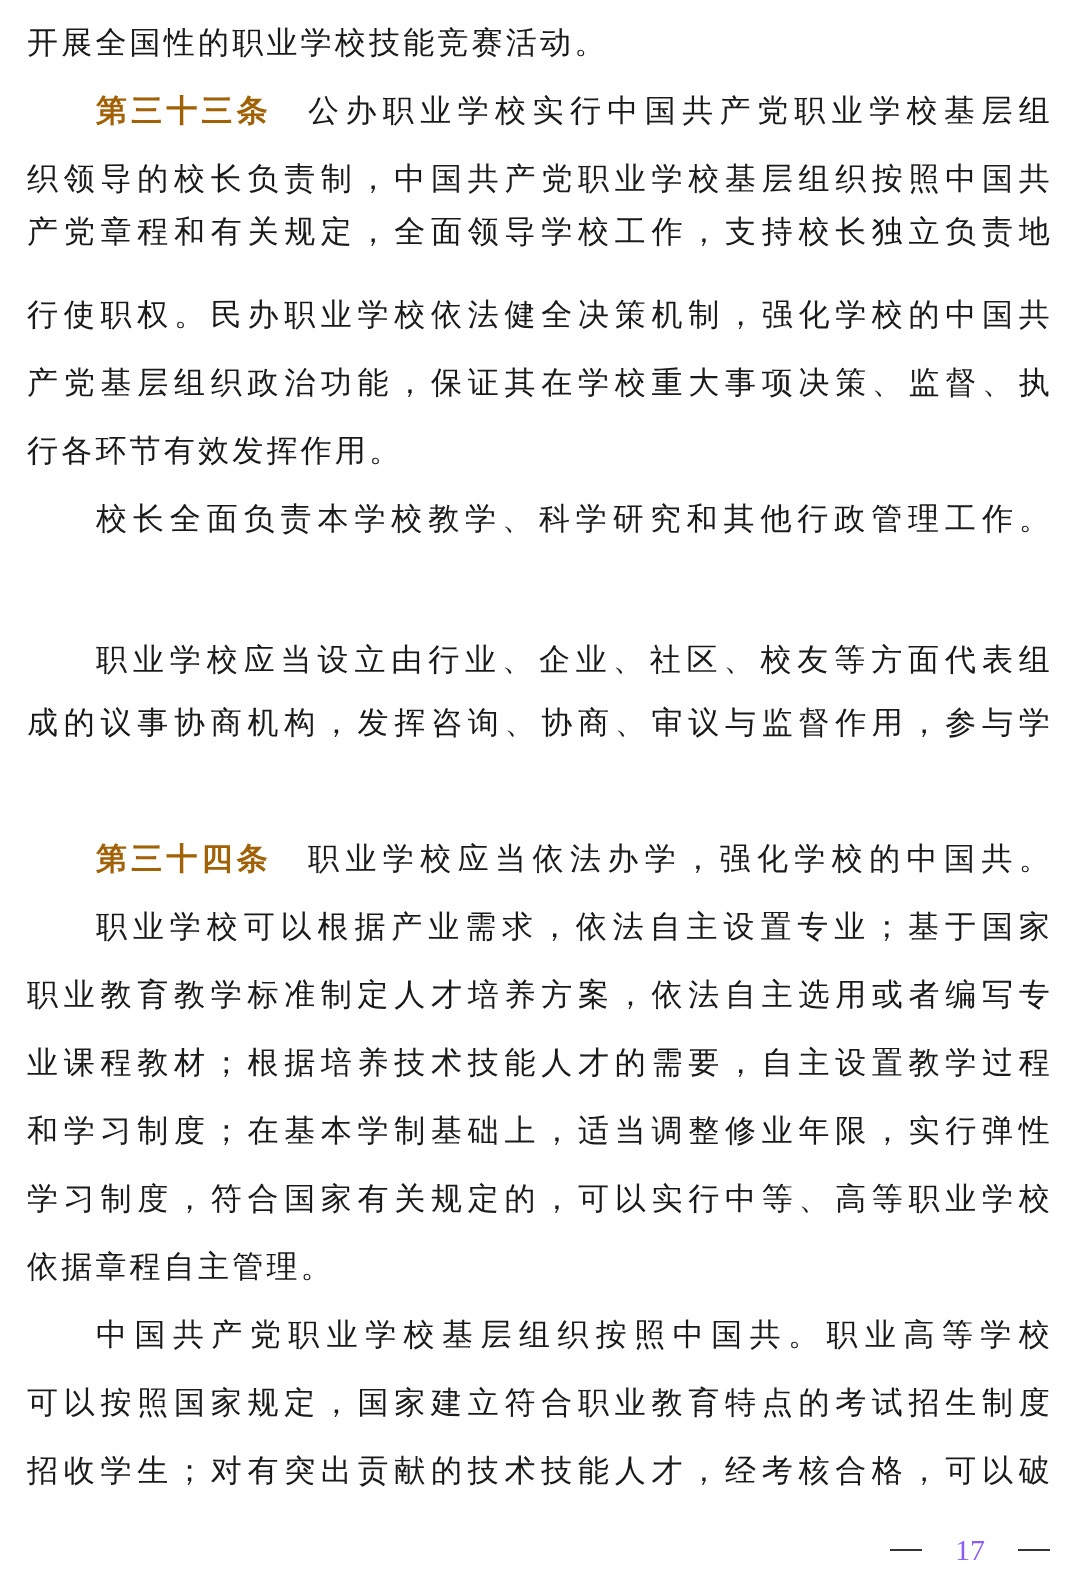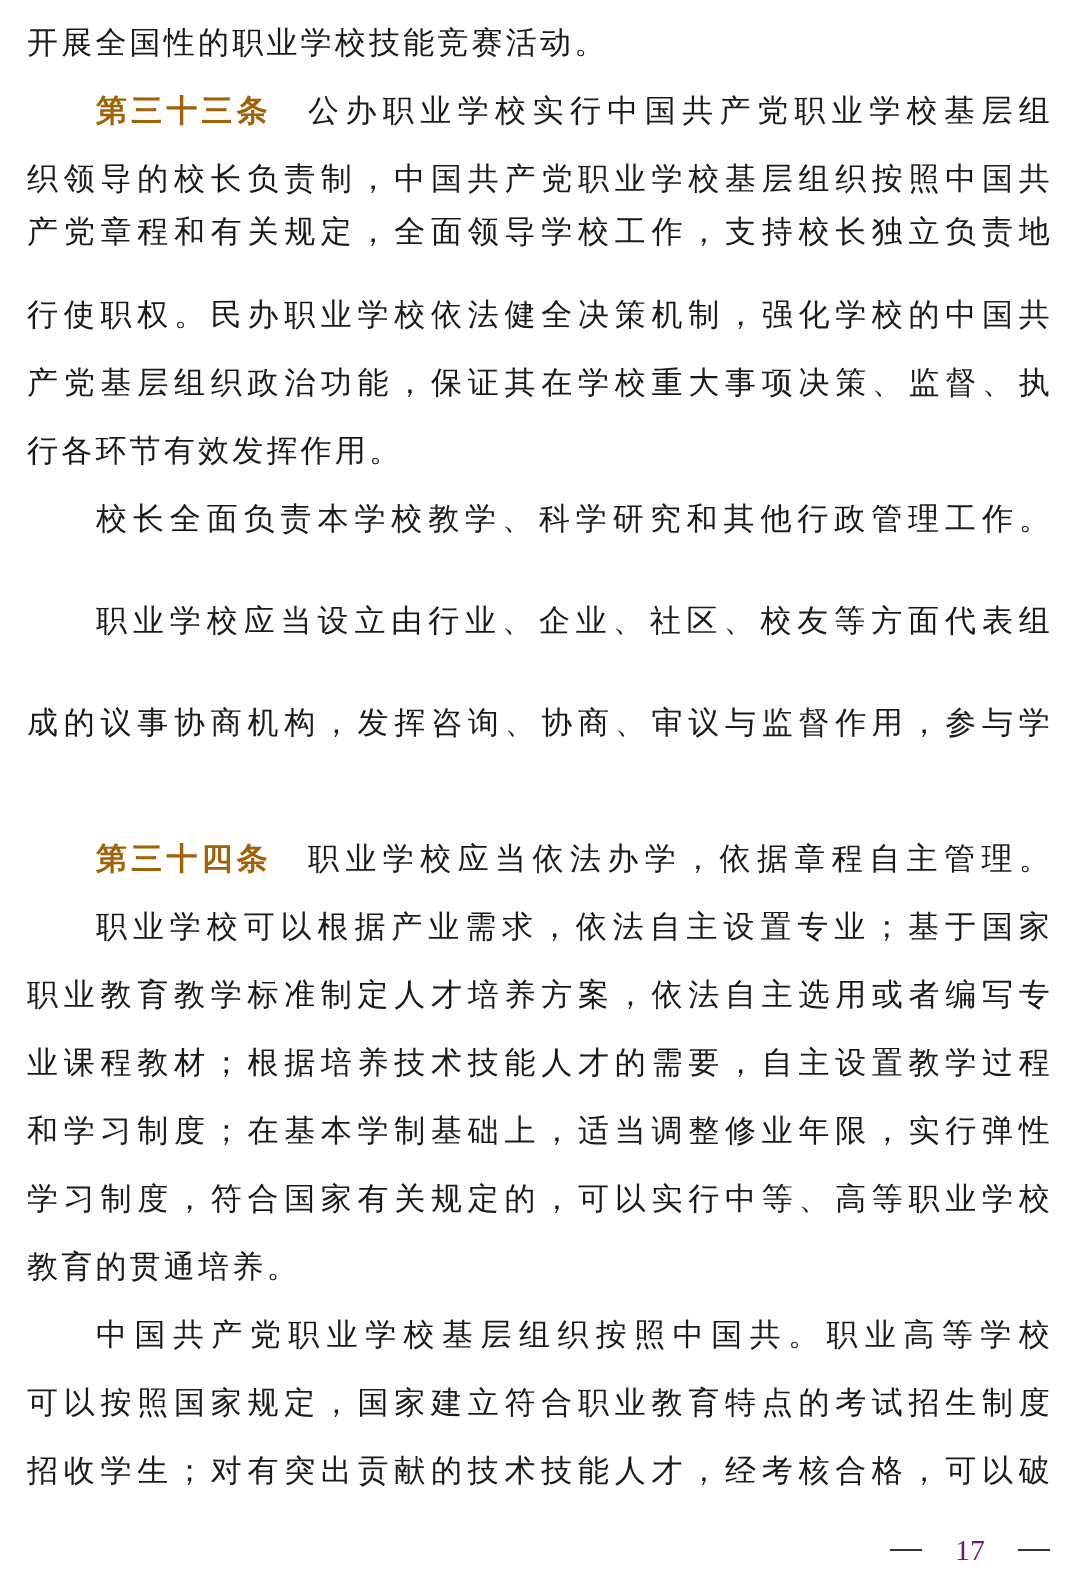--- a/index.html
+++ b/index.html
@@ -49,21 +49,21 @@
     }
     .page-number {
       position: absolute;
       left: 890px;
       top: 1530px;
       width: 160px;
       height: 40px;
       font-family: "Liberation Serif", "DejaVu Serif", serif;
       font-size: 30px;
       line-height: 40px;
-      color: #701a75;
+      color: #8b5cf6;
       display: flex;
       align-items: center;
       justify-content: space-between;
     }
     .page-number .dash {
       display: inline-block;
       width: 32px;
       height: 1.5px;
       background: #333333;
     }
@@ -83,38 +83,38 @@
 
   <div class="line" style="top:294px"><span>行使职权。民办职业学校依法健全决策机制，强化学校的中国共</span></div>
 
   <div class="line" style="top:362px"><span>产党基层组织政治功能，保证其在学校重大事项决策、监督、执</span></div>
 
   <div class="line last" style="top:430px"><span>行各环节有效发挥作用。</span></div>
 
   <div class="line indent" style="top:498px"><span>校长全面负责本学校教学、科学研究和其他行政管理工作。</span></div>
 
 
-  <div class="line indent" style="top:600px"><span>职业学校应当设立由行业、企业、社区、校友等方面代表组</span></div>
+  <div class="line indent" style="top:639px"><span>职业学校应当设立由行业、企业、社区、校友等方面代表组</span></div>
 
   <div class="line" style="top:702px"><span>成的议事协商机构，发挥咨询、协商、审议与监督作用，参与学</span></div>
 
 
-  <div class="line indent" style="top:838px"><span class="heading">第三十四条</span><span>职业学校应当依法办学，依据章程自主管理。</span></div>
+  <div class="line indent" style="top:838px"><span class="heading">第三十四条</span><span>职业学校应当依法办学，强化学校的中国共。</span></div>
 
   <div class="line indent" style="top:906px"><span>职业学校可以根据产业需求，依法自主设置专业；基于国家</span></div>
 
   <div class="line" style="top:1042px"><span>业课程教材；根据培养技术技能人才的需要，自主设置教学过程</span></div>
 
   <div class="line" style="top:974px"><span>职业教育教学标准制定人才培养方案，依法自主选用或者编写专</span></div>
 
   <div class="line" style="top:1110px"><span>和学习制度；在基本学制基础上，适当调整修业年限，实行弹性</span></div>
 
   <div class="line" style="top:1178px"><span>学习制度，符合国家有关规定的，可以实行中等、高等职业学校</span></div>
 
-  <div class="line last" style="top:1246px"><span>教育的贯通培养。</span></div>
+  <div class="line last" style="top:1246px"><span>依据章程自主管理。</span></div>
 
   <div class="line indent" style="top:1314px"><span>中国共产党职业学校基层组织按照中国共。职业高等学校</span></div>
 
   <div class="line" style="top:1382px"><span>可以按照国家规定，国家建立符合职业教育特点的考试招生制度</span></div>
 
   <div class="line" style="top:1450px"><span>招收学生；对有突出贡献的技术技能人才，经考核合格，可以破</span></div>
 
   <div class="page-number">
     <span class="dash"></span>
     <span>17</span>

